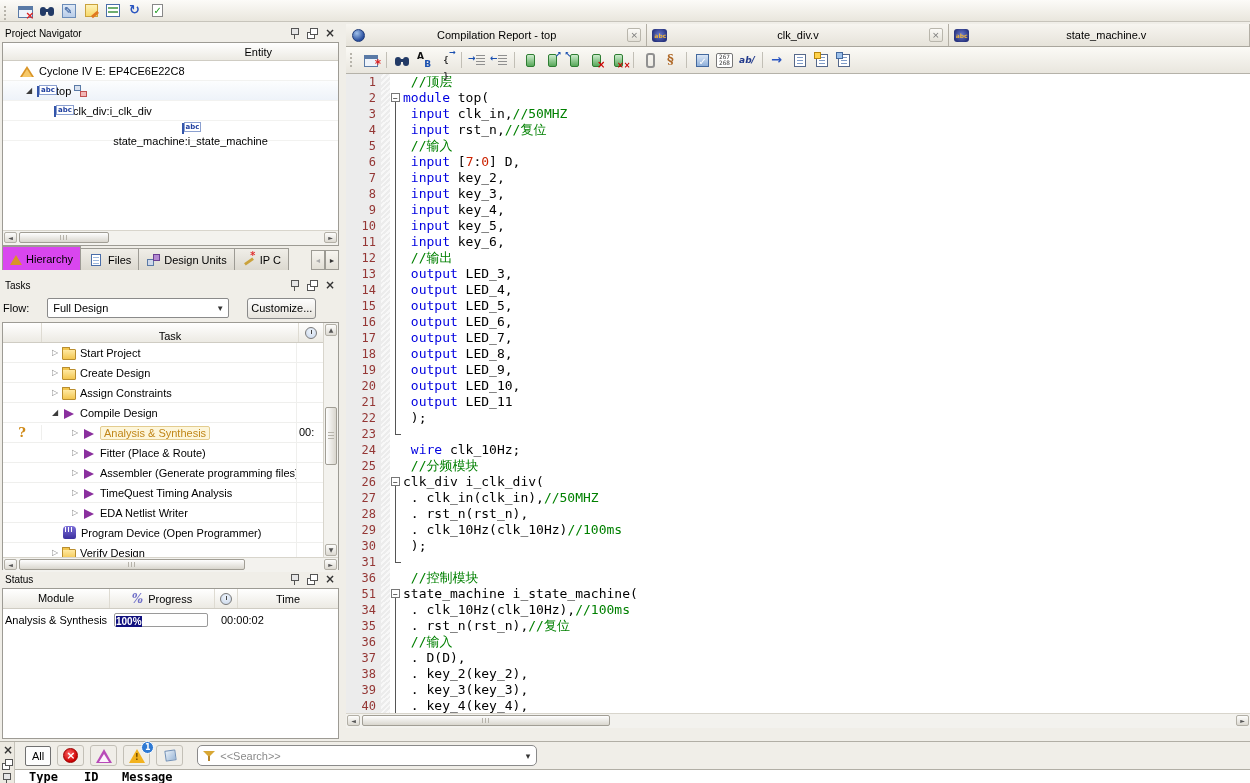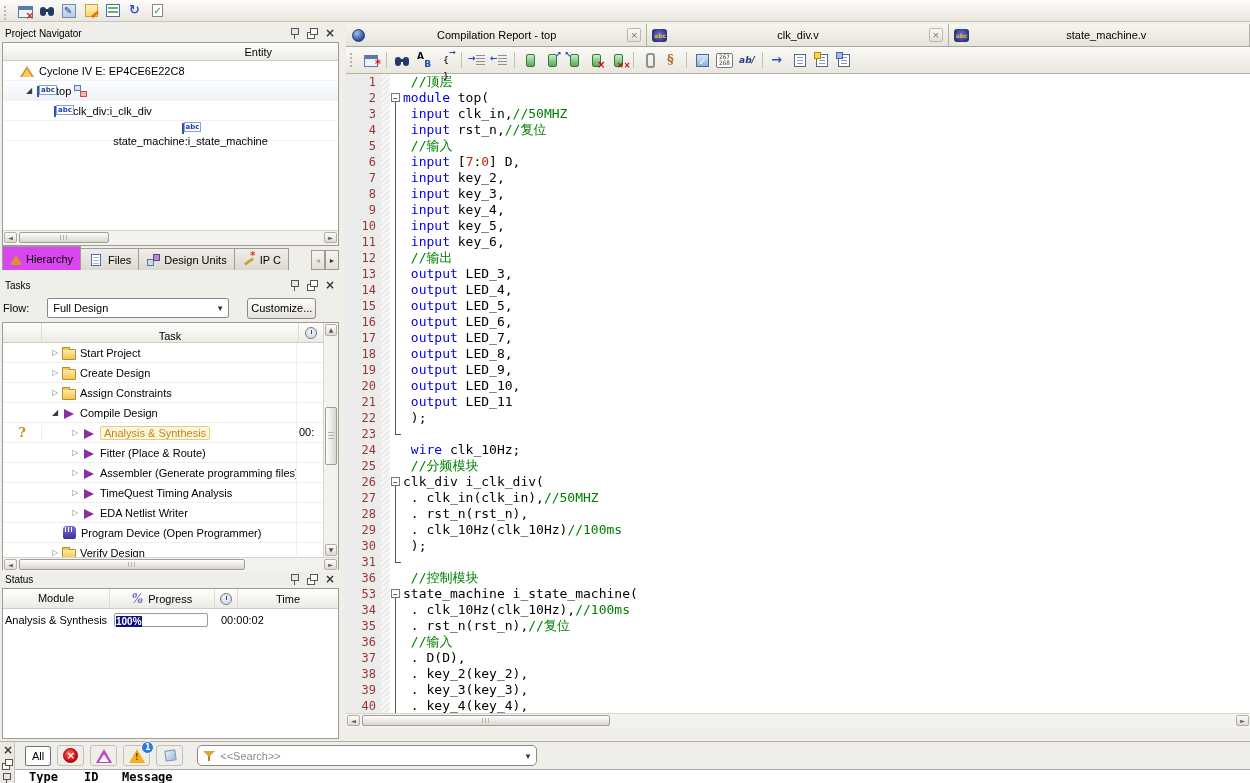--- a/index.html
+++ b/index.html
@@ -823,21 +823,21 @@
               <span class="fold f-end"></span>
               <span class="ct"></span>
             </div>
             <div class="cl">
               <span class="ln">36</span>
               <span class="hatch"></span>
               <span class="fold"></span>
               <span class="ct"><span class="tok-c"> //控制模块</span></span>
             </div>
             <div class="cl">
-              <span class="ln">53</span>
+              <span class="ln">51</span>
               <span class="hatch"></span>
               <span class="fold f-start"></span>
               <span class="ct"><span class="tok-p">state_machine i_state_machine(</span></span>
             </div>
             <div class="cl">
               <span class="ln">34</span>
               <span class="hatch"></span>
               <span class="fold f-mid"></span>
               <span class="ct"><span class="tok-p"> . clk_10Hz(clk_10Hz),</span><span class="tok-c">//100ms</span></span>
             </div>

